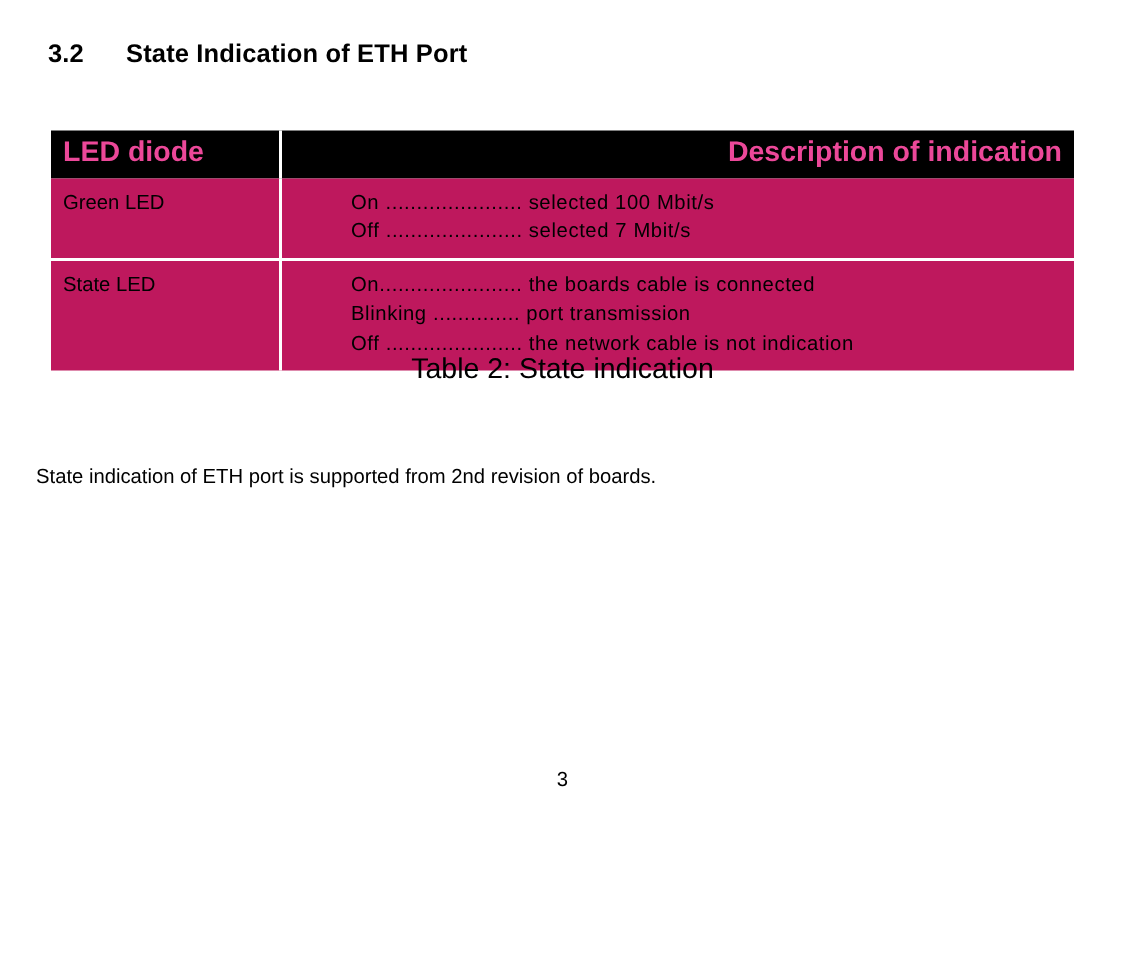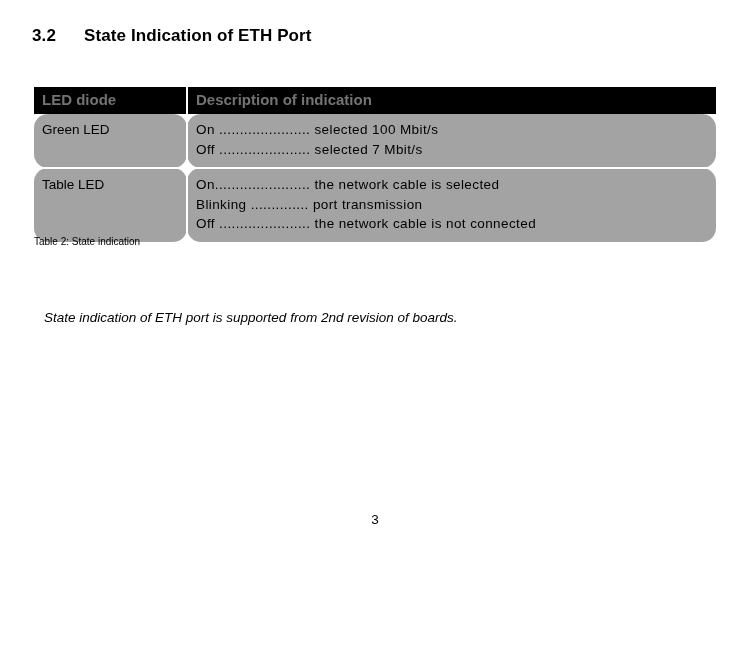--- a/index.html
+++ b/index.html
@@ -42,68 +42,68 @@
   }
   table.state-table {
     border-collapse: collapse;
     width: 682px;
     table-layout: fixed;
   }
   table.state-table col.c1 { width: 153px; }
   table.state-table col.c2 { width: 529px; }
   table.state-table thead th {
     background: #000000;
-    color: #737373;
-    font-size: 15px;
+    color: #ec4899;
+    font-size: 19px;
     font-weight: bold;
     text-align: left;
     padding: 4px 8px 5px 8px;
     border-right: 2px solid #ffffff;
     line-height: 1.2;
   }
   table.state-table thead th:last-child {
     border-right: none;
+    text-align: right;
   }
   table.state-table tbody td {
-    background: #a3a3a3;
+    background: #be185d;
     font-size: 13.5px;
     vertical-align: top;
     padding: 6px 8px 8px 8px;
     border-right: 2px solid #ffffff;
     border-bottom: 2px solid #ffffff;
     line-height: 1.45;
-    border-radius: 14px;
   }
   table.state-table tbody td:last-child {
     border-right: none;
   }
   table.state-table tbody tr:last-child td {
     border-bottom: none;
   }
   .desc-line {
     white-space: pre;
     font-size: 13.5px;
   }
   .dotlead {
     letter-spacing: 0.4px;
+    margin-left: 38px;
   }
   .caption {
     position: absolute;
     left: 34px;
     top: 236px;
     width: 682px;
-    text-align: left;
-    font-size: 10px;
+    text-align: center;
+    font-size: 19px;
   }
   .body-note {
     position: absolute;
-    left: 44px;
+    left: 24px;
     top: 310px;
     font-size: 13.5px;
-    font-style: italic;
   }
   .page-number {
     position: absolute;
     left: 0;
     top: 512px;
     width: 750px;
     text-align: center;
     font-size: 13.5px;
   }
 </style>
@@ -130,25 +130,25 @@
       </thead>
       <tbody>
         <tr>
           <td>Green LED</td>
           <td>
             <div class="desc-line dotlead">On ...................... selected 100 Mbit/s</div>
             <div class="desc-line dotlead">Off ...................... selected 7 Mbit/s</div>
           </td>
         </tr>
         <tr>
-          <td>Table LED</td>
+          <td>State LED</td>
           <td>
-            <div class="desc-line dotlead">On....................... the network cable is selected</div>
+            <div class="desc-line dotlead">On....................... the boards cable is connected</div>
             <div class="desc-line dotlead">Blinking .............. port transmission</div>
-            <div class="desc-line dotlead">Off ...................... the network cable is not connected</div>
+            <div class="desc-line dotlead">Off ...................... the network cable is not indication</div>
           </td>
         </tr>
       </tbody>
     </table>
   </div>
 
   <div class="caption">Table 2: State indication</div>
 
   <div class="body-note">State indication of ETH port is supported from 2nd revision of boards.</div>
 

